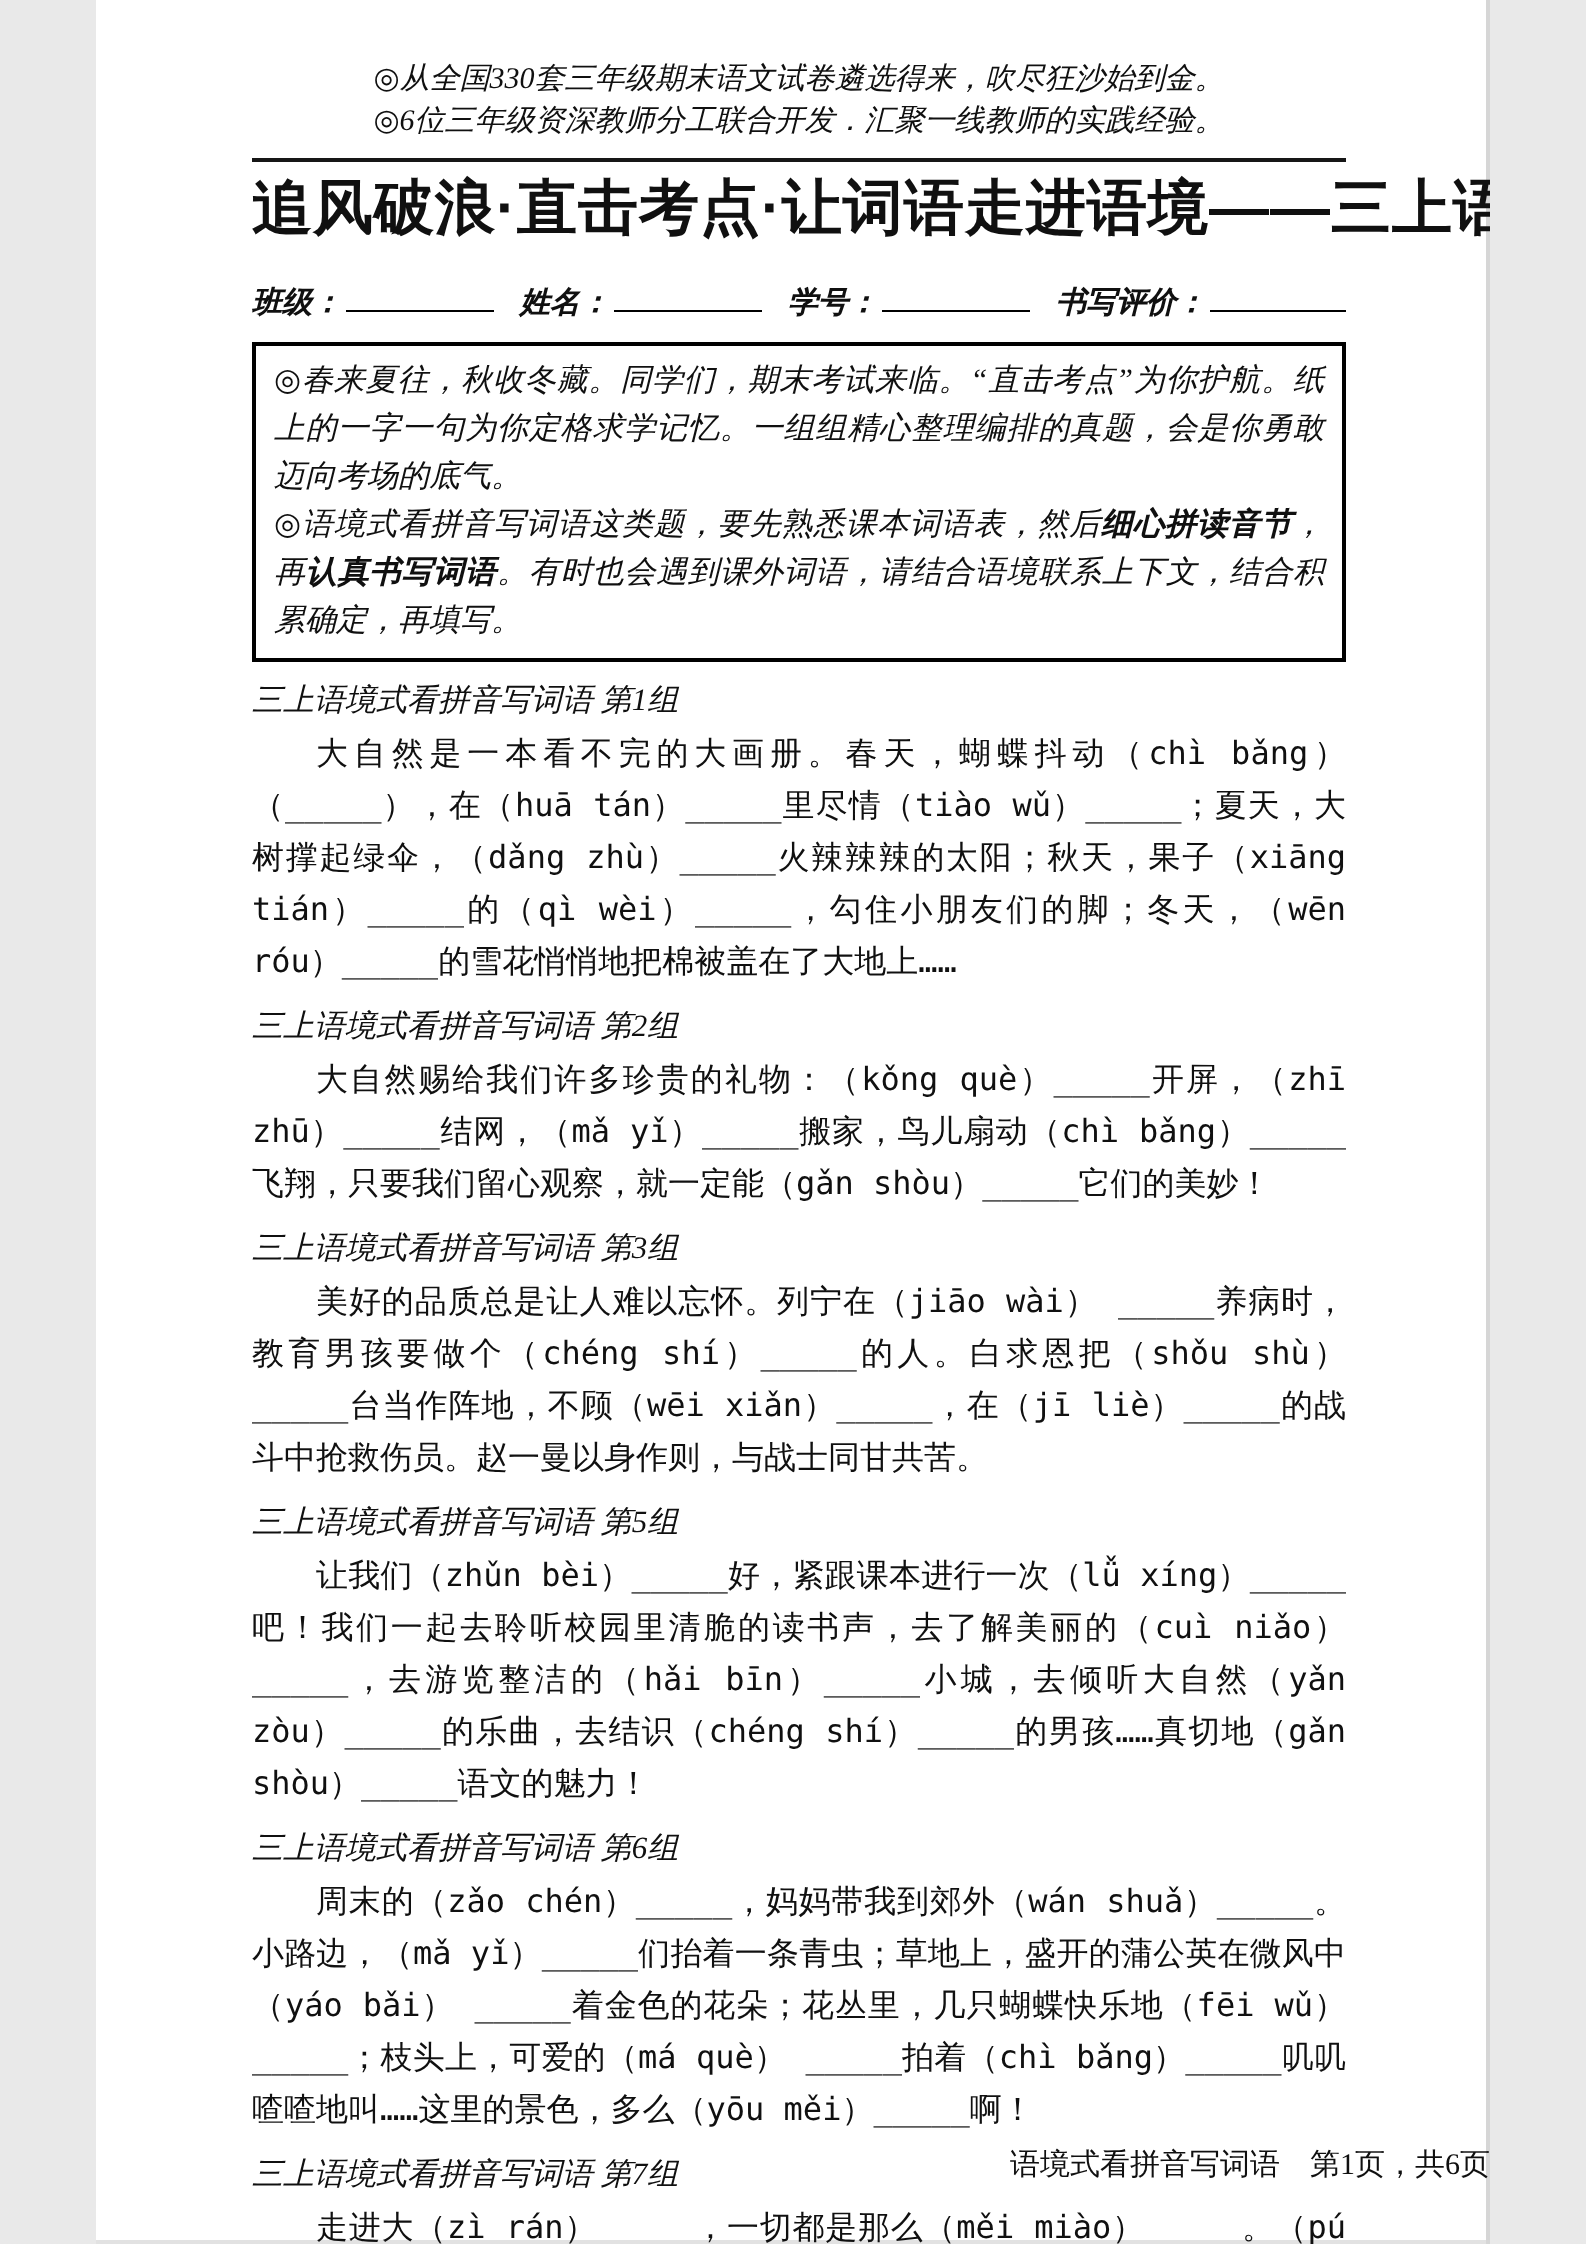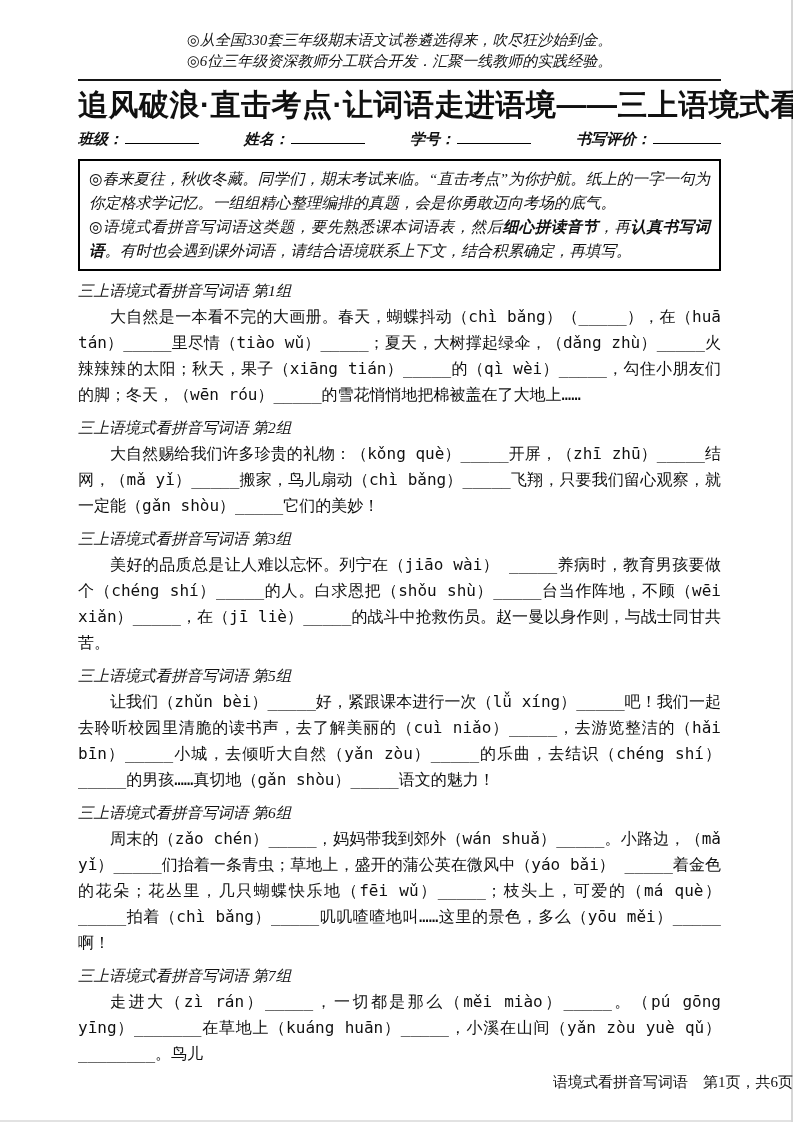--- a/index.html
+++ b/index.html
@@ -1,19 +1,19 @@
 <!DOCTYPE html>
 <html><head>
 <meta charset="utf-8">
 <title>三上语境式看拼音写词语</title>
 <style>
   html,body { margin:0; padding:0; background:#e9e9e9; }
   .page {
     position:relative;
-    width:793px; height:1122px;
+    width:697px; height:1122px;
     margin:0 auto;
     background:#ffffff;
     box-sizing:border-box;
     padding:30px 72px 17px 78px;
     font-family:"Liberation Serif","DejaVu Serif",serif;
     color:#101010;
     box-shadow: inset -2px 0 0 #d6d6d6, inset 0 -2px 0 #e2e2e2;
     overflow:hidden;
   }
   .masthead {
@@ -36,21 +36,21 @@
     white-space:nowrap;
     text-align:justify;
     text-align-last:justify;
     font-family:"Liberation Sans","DejaVu Sans",sans-serif;
     letter-spacing:0.5px;
   }
   .fields {
     display:flex;
     justify-content:space-between;
     align-items:baseline;
-    margin-top:10px;
+    margin-top:22px;
     font-size:15px;
     font-weight:bold;
     font-style:italic;
   }
   .blank-line {
     display:inline-block;
     width:74px;
     border-bottom:1.5px solid #000;
     height:13px;
     margin-left:2px;

